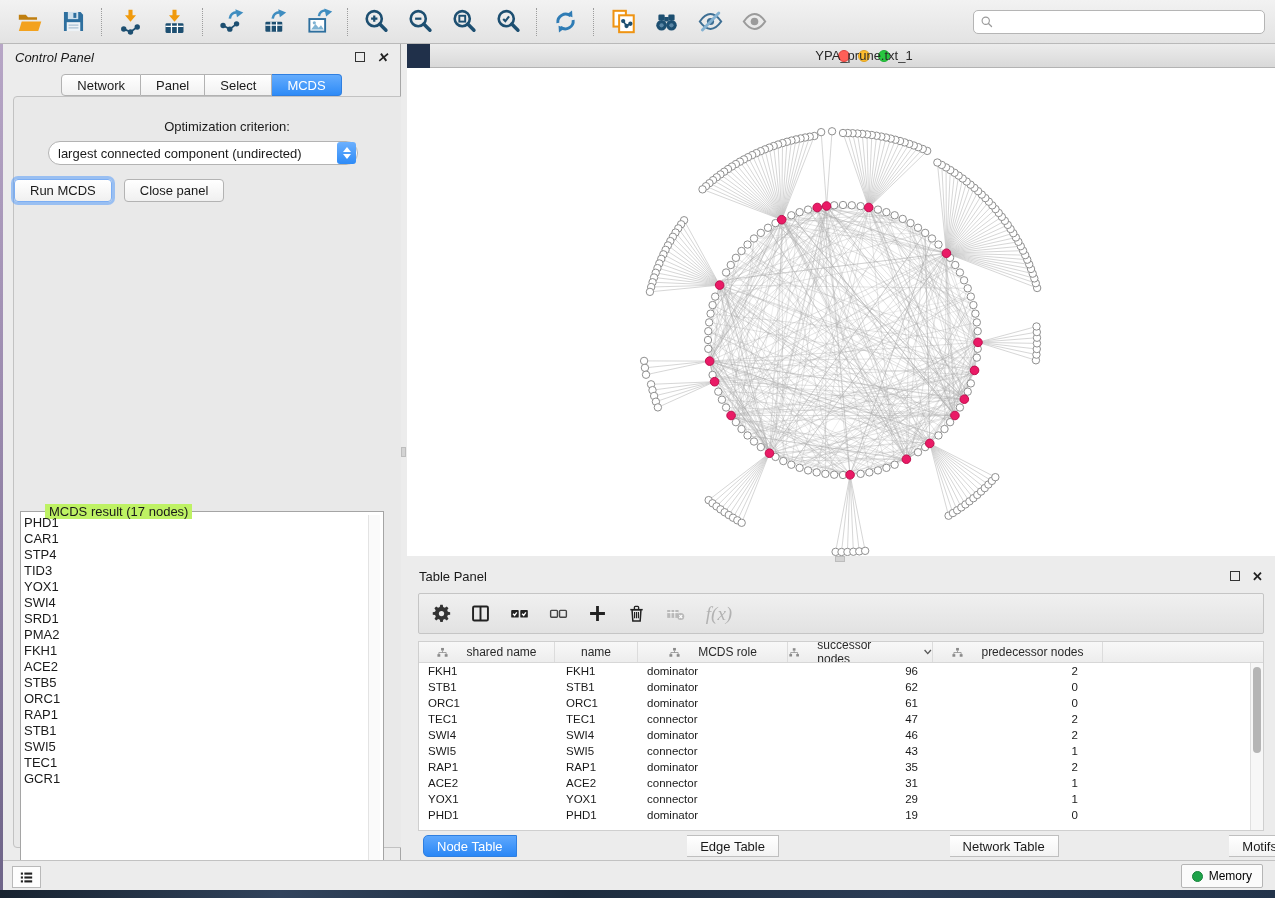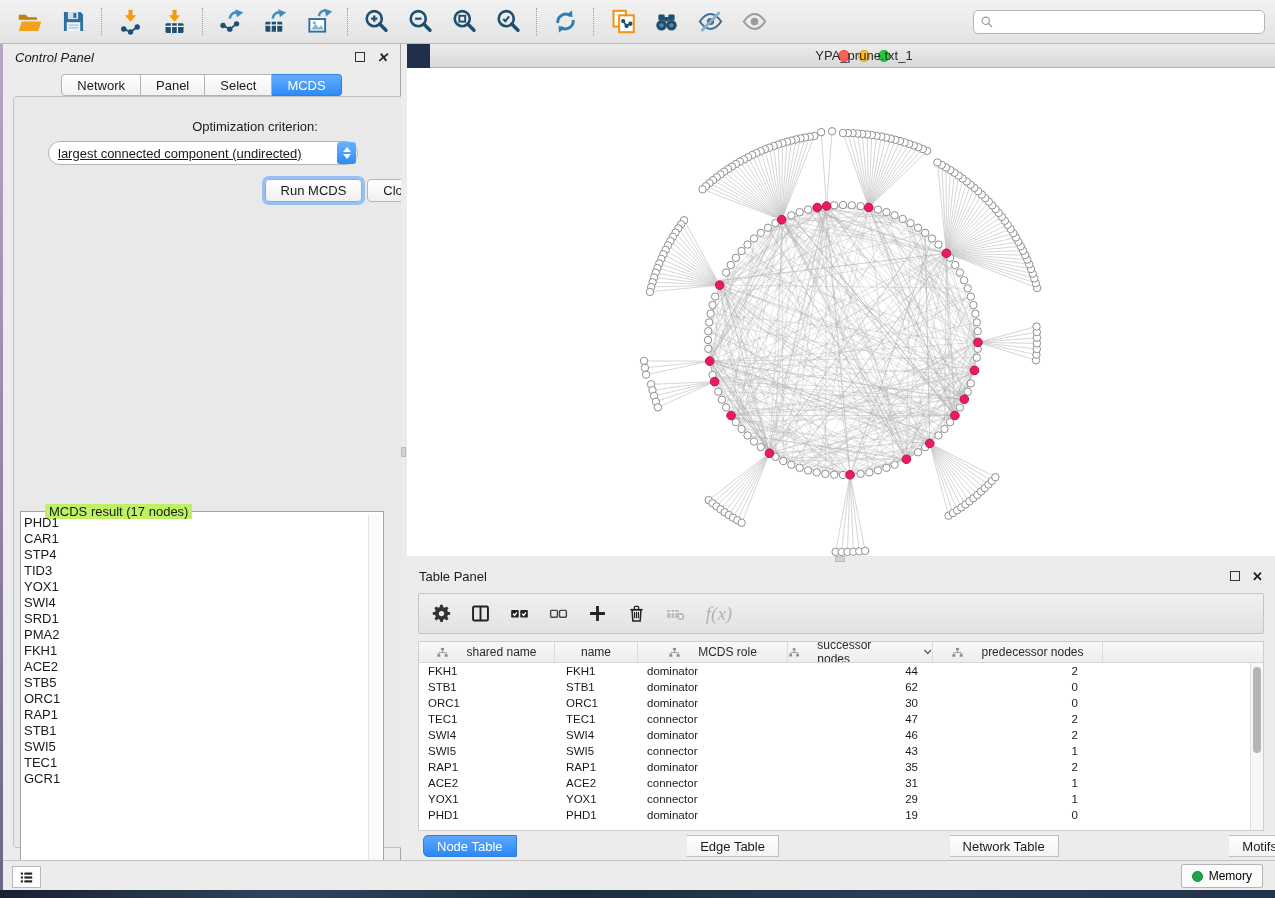--- a/index.html
+++ b/index.html
@@ -31,31 +31,31 @@
   .panel-header .spacer { flex:1; }
   .float-ico { width:10px; height:10px; border:1.6px solid #333; display:inline-block; margin-right:12px; }
   .close-ico { font-size:13px; font-weight:bold; color:#222; line-height:1; }
   .cp-tabs { position:absolute; left:0; top:30px; width:100%; display:flex; justify-content:center; z-index:3; }
   .cp-tab { height:22px; padding:0 15px; display:flex; align-items:center; font-size:13px;
     background:linear-gradient(#ffffff,#f1f1f1); border:1px solid #b2b2b2; border-left:none; }
   .cp-tab:first-child { border-left:1px solid #b2b2b2; border-radius:4px 0 0 4px; }
   .cp-tab:last-child { border-radius:0 4px 4px 0; }
   .cp-tab.active { background:linear-gradient(#64acfd,#2e8bf7); color:#fff; border-color:#2f7fe0; }
   .cp-body { position:absolute; left:10px; top:52px; width:428px; height:752px;
-    background:#e9e9e9; border:1px solid #c2c2c2; border-radius:4px;padding-left:28px; }
+    background:#e9e9e9; border:1px solid #c2c2c2; border-radius:4px; }
   .crit-label { position:absolute; top:22px; width:100%; text-align:center; font-size:13px; }
   .crit-select { position:absolute; left:34px; top:44px; width:310px; height:24px; background:#fff;
-    border:1px solid #b3b3b3; border-radius:12px; display:flex; align-items:center;text-decoration:underline; }
+    border:1px solid #b3b3b3; border-radius:12px; display:flex; align-items:center; }
   .crit-select .val { flex:1; font-size:13px; padding-left:9px; white-space:nowrap; overflow:hidden; }
   .stepper { width:19px; height:22px; margin-right:1px; border-radius:3px;
     background:linear-gradient(#6cb0fe,#2e8bf7); display:flex; flex-direction:column;
     align-items:center; justify-content:center; gap:2px; }
   .stepper .up { width:0; height:0; border-left:4px solid transparent; border-right:4px solid transparent; border-bottom:5px solid #fff; }
   .stepper .dn { width:0; height:0; border-left:4px solid transparent; border-right:4px solid transparent; border-top:5px solid #fff; }
-  .btn-row { position:absolute; top:82px; width:100%; display:flex; justify-content:flex-end; gap:5px; }
+  .btn-row { position:absolute; top:82px; width:100%; display:flex; justify-content:flex-start; gap:12px; }
   .mac-btn { height:23px; padding:0 15px; font-size:13px; font-family:inherit; color:#1a1a1a;
     background:linear-gradient(#ffffff,#f0f0f0); border:1px solid #b3b3b3; border-radius:4px; }
   .mac-btn.focused { border-color:#7caef3; box-shadow:0 0 0 3px rgba(88,156,250,.55); }
   .fieldset { position:absolute; left:6px; top:414px; width:364px; height:370px;
     border:1px solid #a5a5a5; background:#fff; }
   .fieldset .legend { position:absolute; top:-8px; left:24px; background:#bef264; padding:0 4px; font-size:13px; }
   .mcds-list { position:absolute; inset:3px 16px 3px 3px; overflow:hidden; }
   .mcds-item { font-size:13px; line-height:16px; }
   .mcds-scroll { position:absolute; top:3px; right:3px; width:12px; bottom:3px;
     background:#fafafa; border-left:1px solid #e3e3e3; }
@@ -1243,37 +1243,37 @@
           </svg>
           <span>predecessor nodes</span>
         </div>
         <div class="gh-cell"></div>
       </div>
     <div class="grid-body" id="grid-body">
         <div class="grid-row">
           <div class="gcell c0">FKH1</div>
           <div class="gcell c1">FKH1</div>
           <div class="gcell c2">dominator</div>
-          <div class="gcell c3">44</div>
+          <div class="gcell c3">96</div>
           <div class="gcell c4">2</div>
           <div class="gcell"></div>
         </div>
         <div class="grid-row">
           <div class="gcell c0">STB1</div>
           <div class="gcell c1">STB1</div>
           <div class="gcell c2">dominator</div>
           <div class="gcell c3">62</div>
           <div class="gcell c4">0</div>
           <div class="gcell"></div>
         </div>
         <div class="grid-row">
           <div class="gcell c0">ORC1</div>
           <div class="gcell c1">ORC1</div>
           <div class="gcell c2">dominator</div>
-          <div class="gcell c3">30</div>
+          <div class="gcell c3">61</div>
           <div class="gcell c4">0</div>
           <div class="gcell"></div>
         </div>
         <div class="grid-row">
           <div class="gcell c0">TEC1</div>
           <div class="gcell c1">TEC1</div>
           <div class="gcell c2">connector</div>
           <div class="gcell c3">47</div>
           <div class="gcell c4">2</div>
           <div class="gcell"></div>

